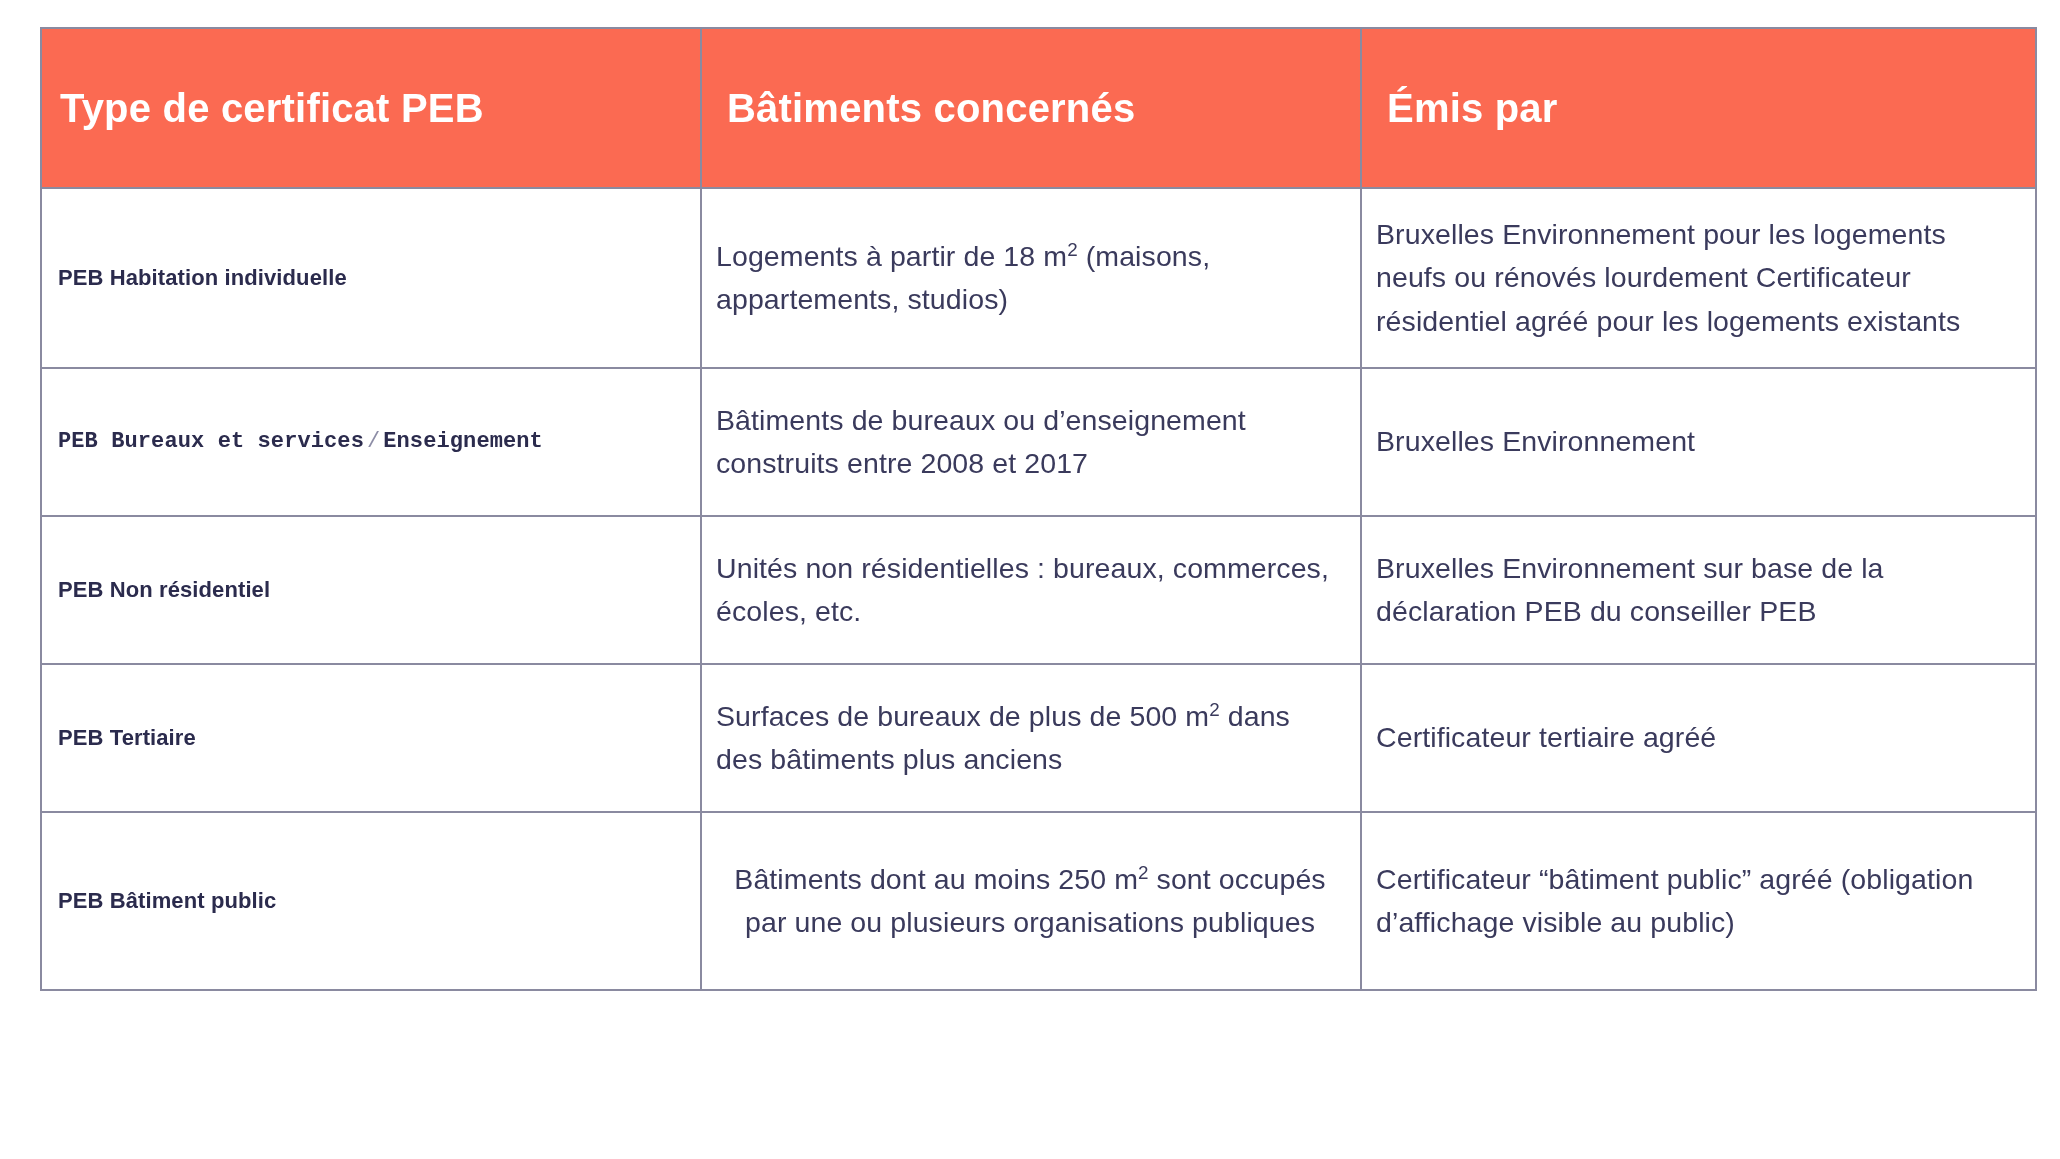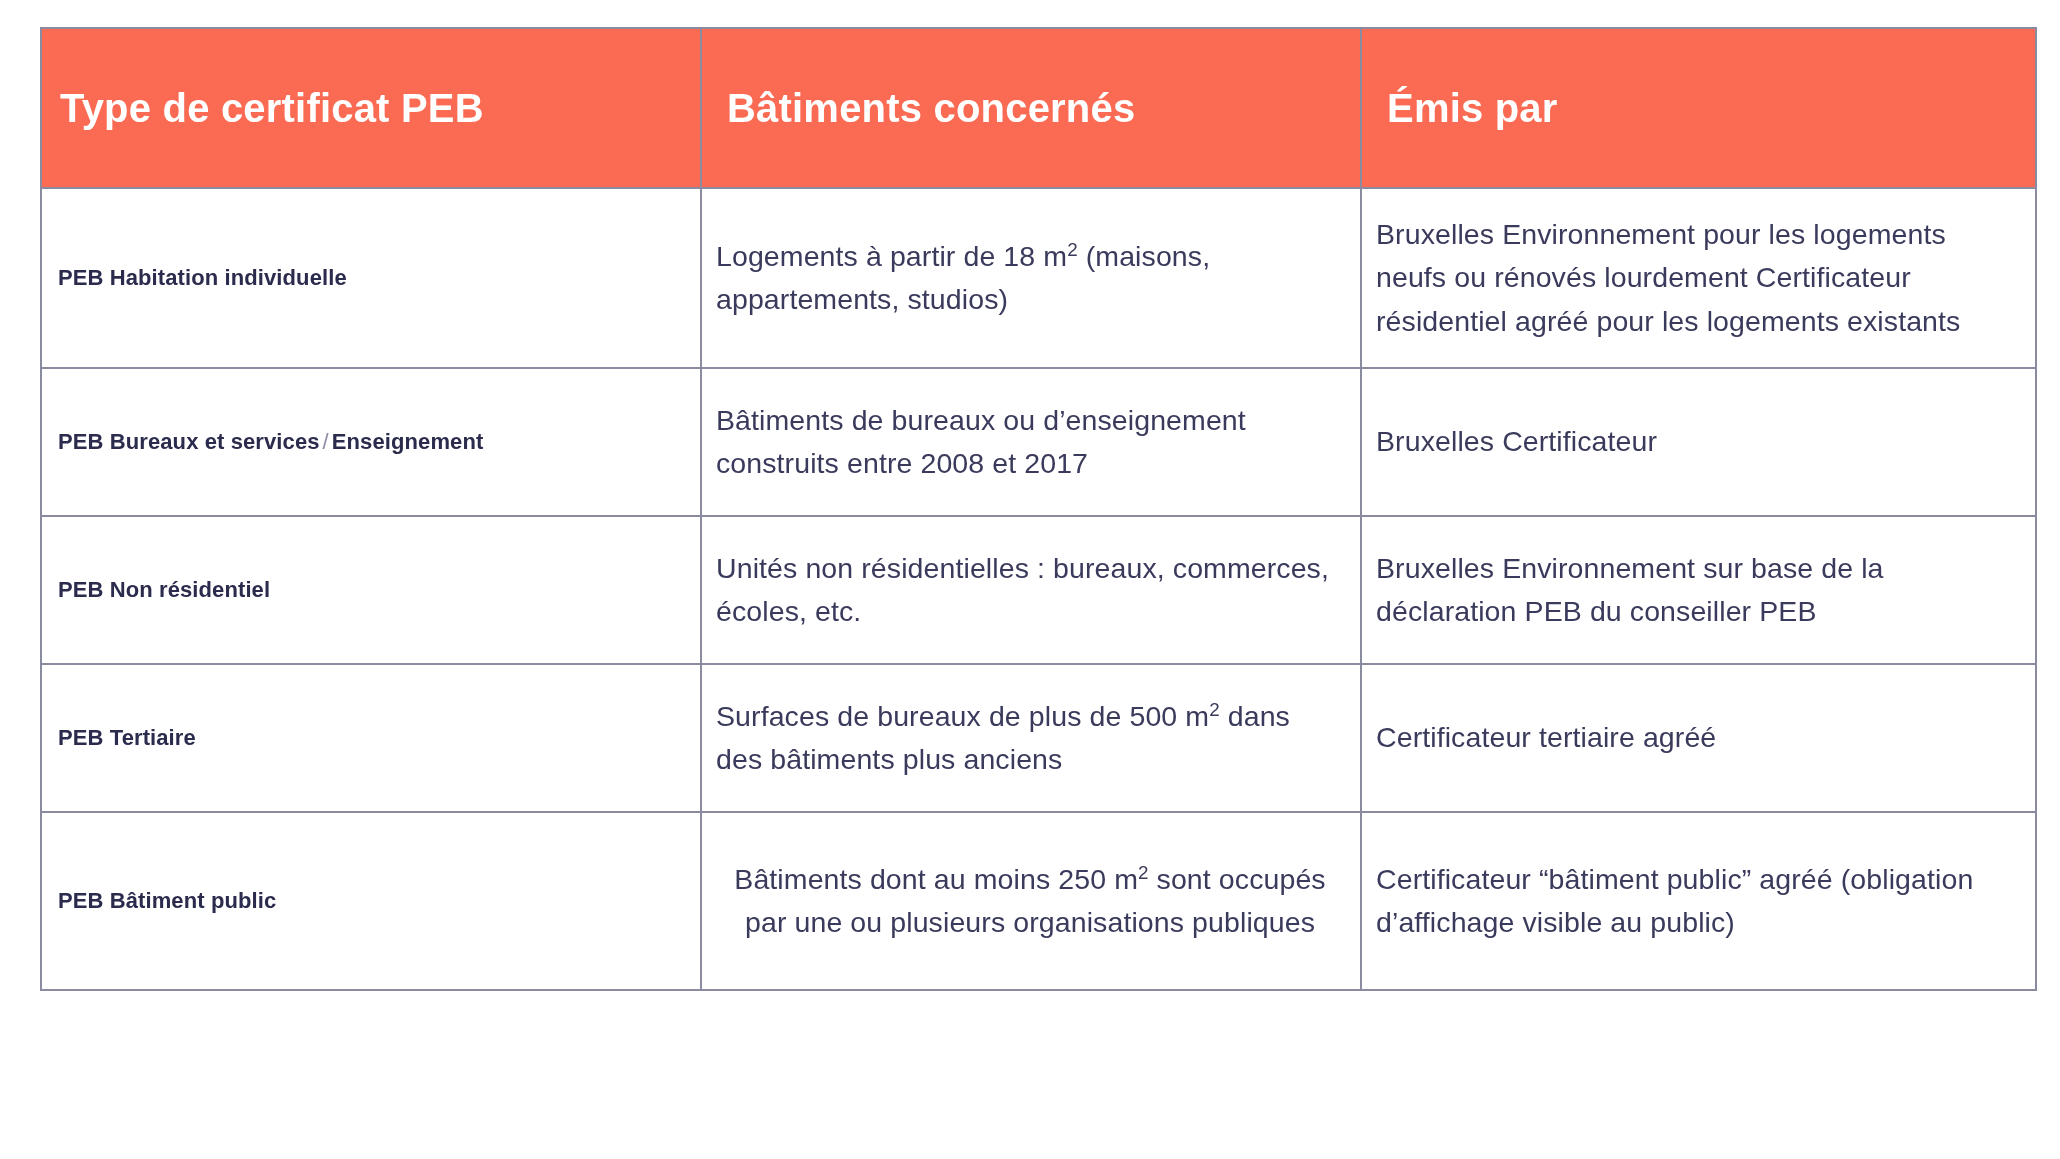--- a/index.html
+++ b/index.html
@@ -138,28 +138,28 @@
         </td>
         <td class="col-desc" style="border-color: rgb(138, 138, 160);">
           <span class="cell-text">Logements à partir de 18 m<sup>2</sup> (maisons, appartements, studios)</span>
         </td>
         <td class="col-issuer" style="border-color: rgb(138, 138, 160); border-radius: 15px;">
           <span class="cell-text">Bruxelles Environnement pour les logements neufs ou rénovés lourdement Certificateur résidentiel agréé pour les logements existants</span>
         </td>
       </tr>
 
       <tr class="r2">
-        <td class="col-type" style="border-color: rgb(138, 138, 160);">
+        <td class="col-type" style="border-color: rgb(138, 138, 160); font-family: Liberation Mono, monospace;">
           <span class="cell-type"><span>PEB Bureaux et services</span><span class="sep">/</span><span>Enseignement</span></span>
         </td>
         <td class="col-desc" style="border-color: rgb(138, 138, 160);">
           <span class="cell-text">Bâtiments de bureaux ou d’enseignement construits entre 2008 et 2017</span>
         </td>
         <td class="col-issuer" style="border-color: rgb(138, 138, 160);">
-          <span class="cell-text">Bruxelles Certificateur</span>
+          <span class="cell-text">Bruxelles Environnement</span>
         </td>
       </tr>
 
       <tr class="r3">
         <td class="col-type" style="border-color: rgb(138, 138, 160);">
           <span class="cell-type"><span>PEB Non résidentiel</span></span>
         </td>
         <td class="col-desc" style="border-color: rgb(138, 138, 160);">
           <span class="cell-text">Unités non résidentielles : bureaux, commerces, écoles, etc.</span>
         </td>

